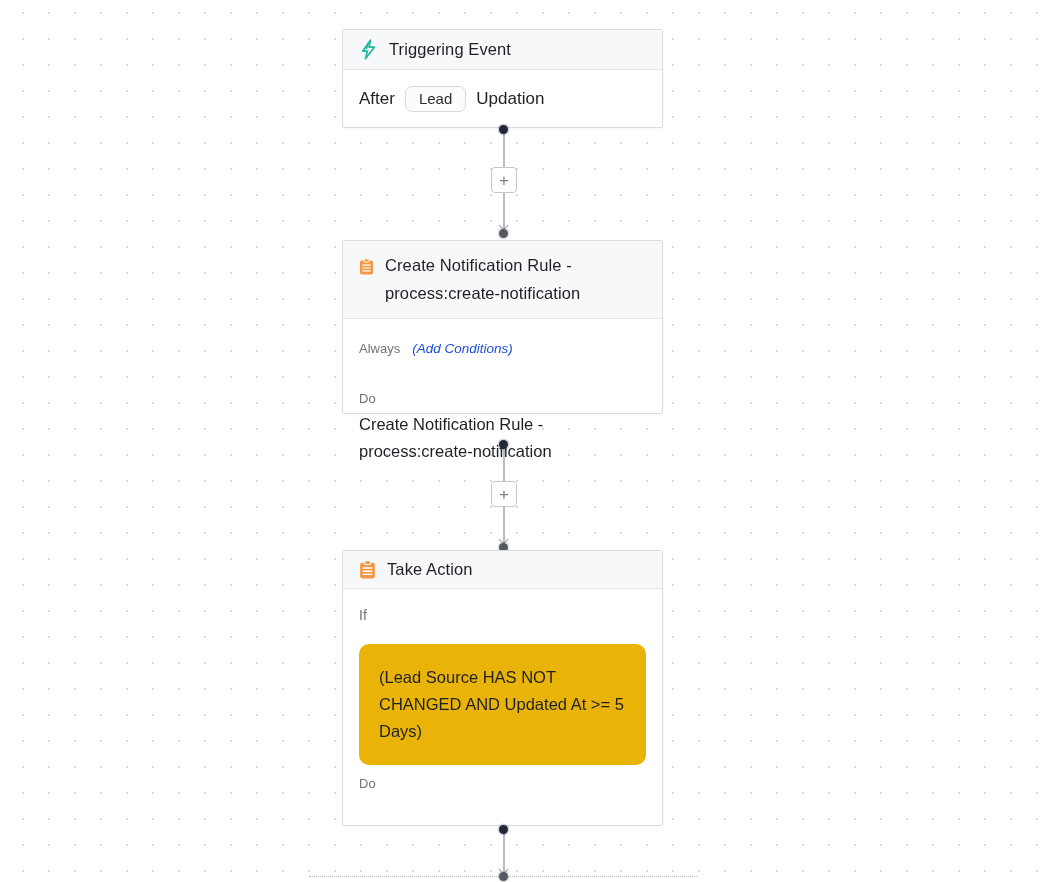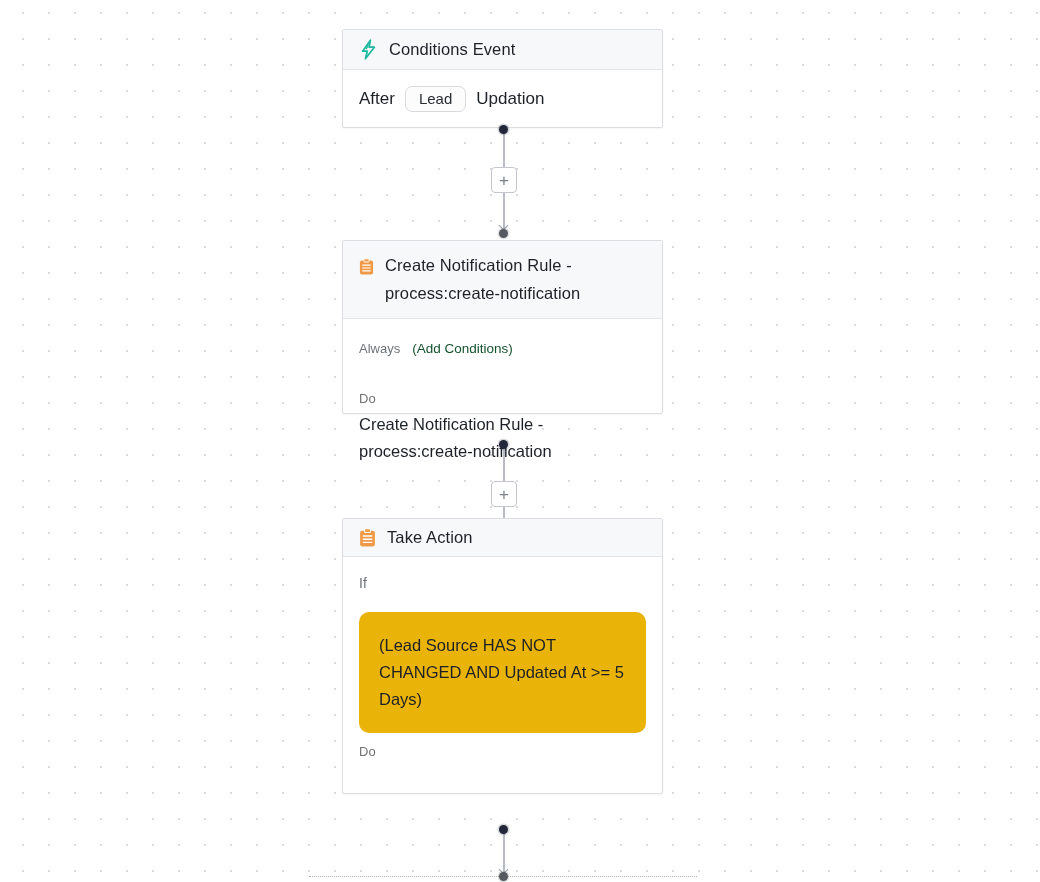--- a/index.html
+++ b/index.html
@@ -58,26 +58,26 @@
   }
   
   #card-rule { top: 240px; height: 174px; }
   #card-rule .card-header { padding: 11px 16px; align-items: flex-start; }
   #card-rule .card-header .icon { margin-top: 6px; }
   #card-rule .card-title { line-height: 27.5px; }
   #card-rule .card-body { padding: 21px 16px 12px; }
   .cond-row { display: flex; align-items: baseline; gap: 12px; margin-bottom: 32px; }
   .muted-label { font-size: 13px; color: #6e7379; line-height: 18px; }
   .link {
-    font-size: 13.5px; color: #14532d; cursor: pointer; text-decoration: none;
+    font-size: 13.5px; color: #1d4ed8; cursor: pointer; text-decoration: none; font-style: italic;
   }
   .do-label { font-size: 13px; color: #737373; line-height: 18px; margin-bottom: 3px; }
   .action-text { font-size: 16.5px; color: #1d2127; line-height: 27px; }
   
-  #card-action { top: 518px; height: 276px; }
+  #card-action { top: 550px; height: 276px; }
   #card-action .card-header { height: 38px; }
   #card-action .card-body { padding: 17px 16px 10px; }
   .if-label { font-size: 14px; color: #6e7379; line-height: 18px; margin-bottom: 20px; }
   .condition-box {
     background: #eab308;
     border-radius: 10px;
     padding: 20px 20px;
     font-size: 16.5px; color: #1d2127; line-height: 27px;
     margin-bottom: 10px;
   }
@@ -118,21 +118,21 @@
 <div class="canvas">
 
   <div class="card" id="card-trigger">
     <div class="card-header">
       <span class="icon">
         <svg width="19" height="21" viewBox="0 0 19 21" fill="none">
           <path d="M11.4 1.2 L3.6 12.2 H8.3 L6.4 19.8 L15.4 8.2 H10.2 Z" stroke="#1fb8a0" stroke-width="1.7" stroke-linejoin="round" fill="none"></path>
           <path d="M9.2 6.2 L7.4 9.6" stroke="#1fb8a0" stroke-width="1.4" stroke-linecap="round"></path>
         </svg>
       </span>
-      <span class="card-title">Conditions Event</span>
+      <span class="card-title">Triggering Event</span>
     </div>
     <div class="card-body">
       <span>After</span>
       <span class="module-chip">Lead</span>
       <span>Updation</span>
     </div>
   </div>
 
   <div class="vline" style="top:130px; height:102px;"></div>
   <div class="dot dot-dark" style="top:125px;"></div>

